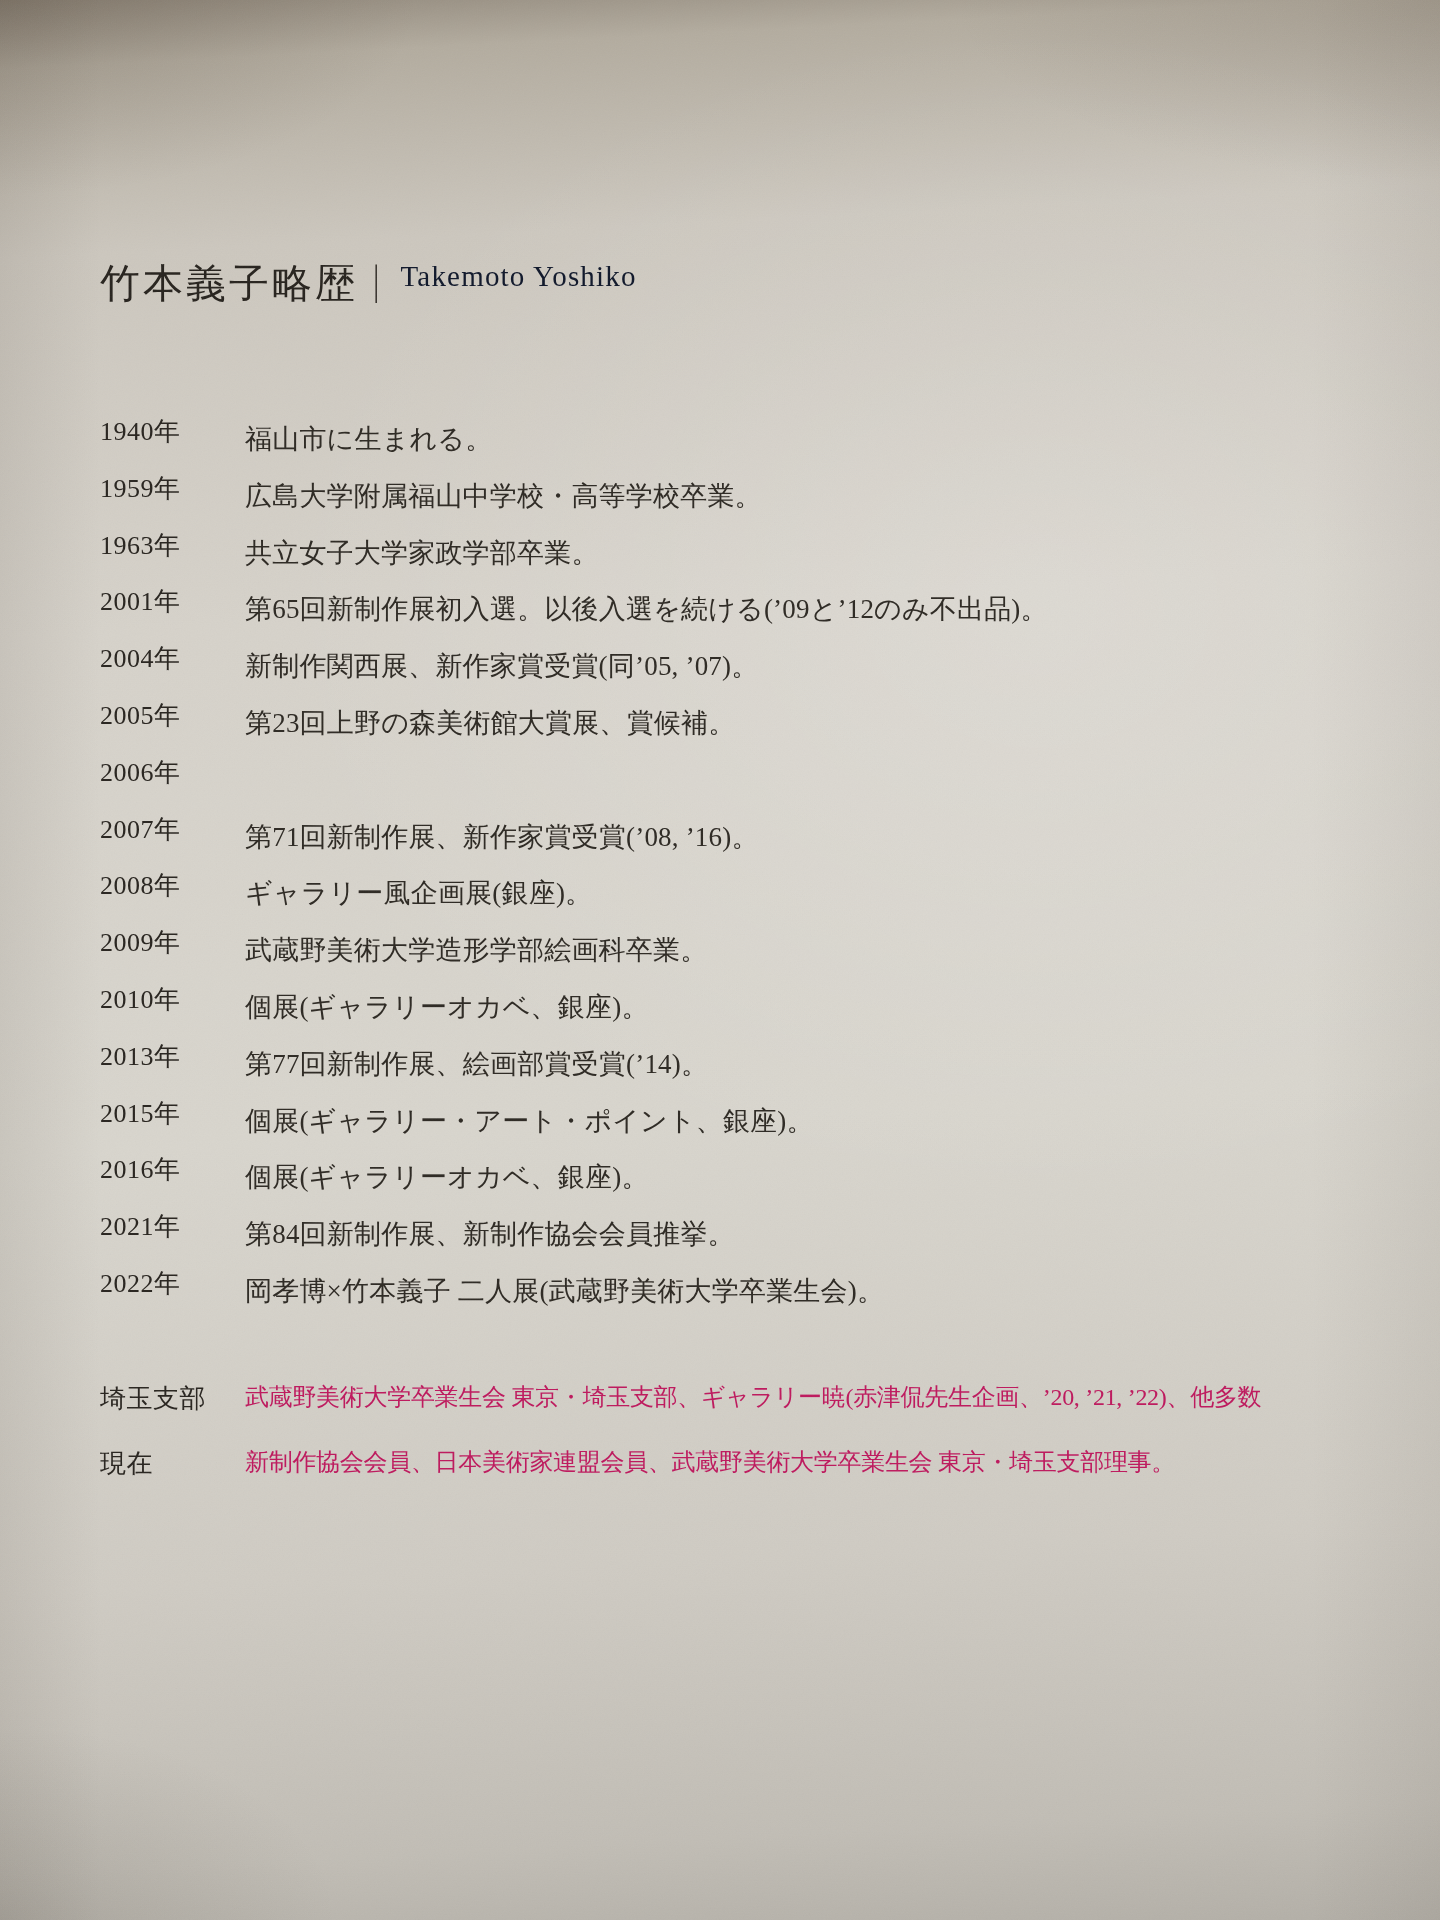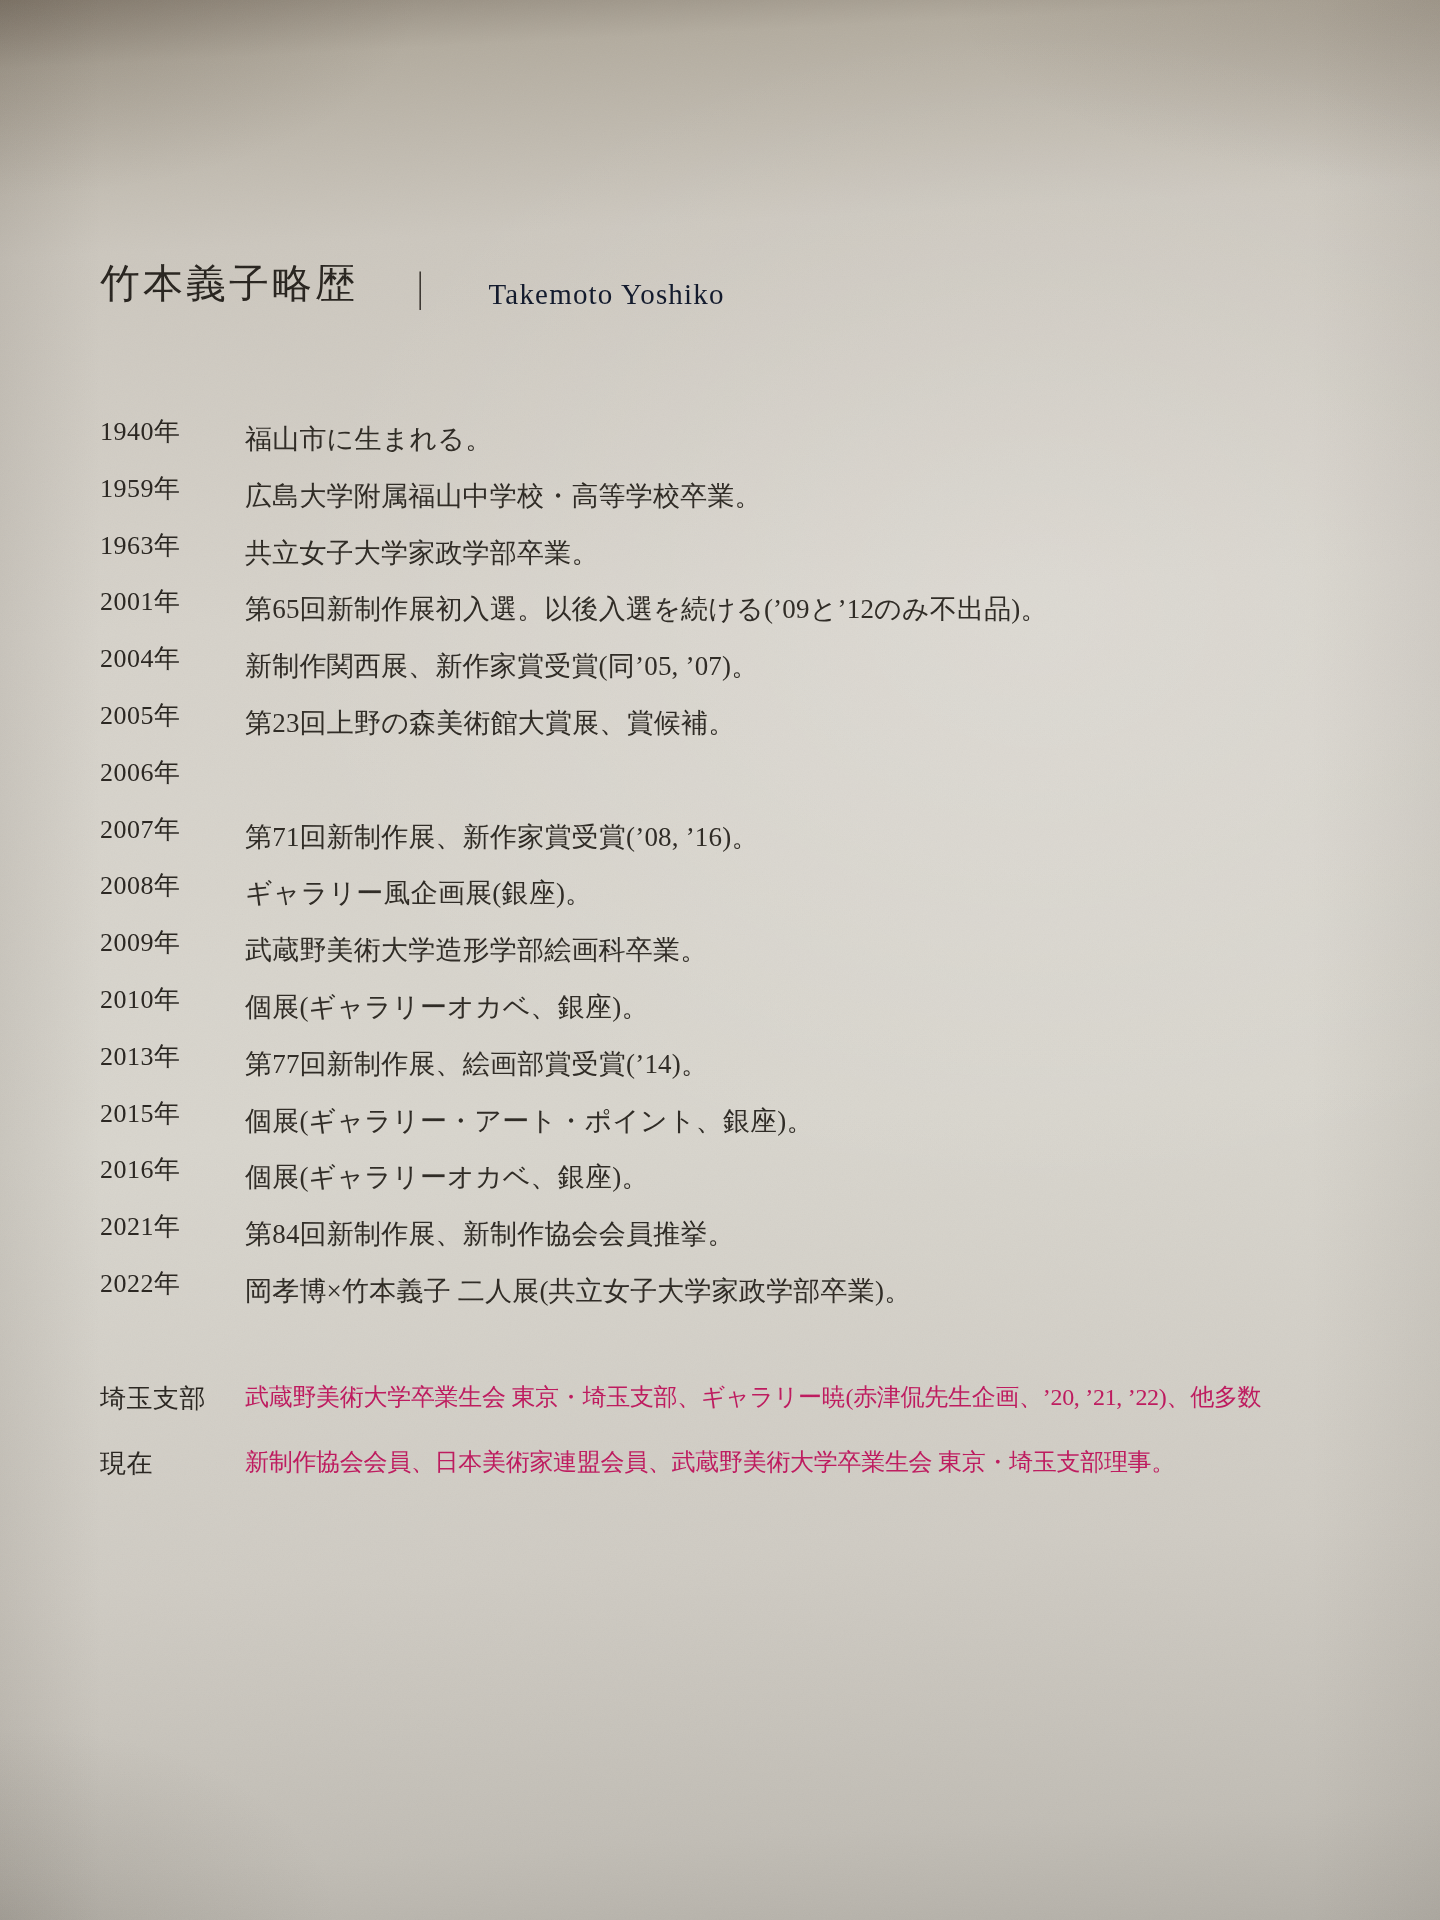--- a/index.html
+++ b/index.html
@@ -20,22 +20,21 @@
       linear-gradient(177deg, #8f8679 0%, #b3ac9f 3.5%, #ccc7be 13%, #d6d2ca 32%, #d8d5cd 58%, #cfcbc3 80%, #c1bdb5 94%, #b3afa7 100%);
   }
   .page { position: absolute; inset: 0; }
 
   
   .title-row {
     position: absolute;
     left: 100px;
     top: 256px;
     display: flex;
-    align-items: flex-end;
-    gap: 44px;
+    align-items: flex-start;
   }
   .title-ja {
     font-size: 40px;
     font-weight: 500;
     letter-spacing: 3px;
     margin: 0;
     color: #27231e;
   }
   .title-sep {
     font-size: 42px;
@@ -191,21 +190,21 @@
     <span class="t-text">個展(ギャラリーオカベ、銀座)。</span>
   </div>
 
   <div class="t-row">
     <span class="t-year">2021年</span>
     <span class="t-text">第84回新制作展、新制作協会会員推挙。</span>
   </div>
 
   <div class="t-row">
     <span class="t-year">2022年</span>
-    <span class="t-text">岡孝博×竹本義子 二人展(共立女子大学家政学部卒業)。</span>
+    <span class="t-text">岡孝博×竹本義子 二人展(武蔵野美術大学卒業生会)。</span>
   </div>
 </section>
 
   <section class="footer-block" id="footer-block">
   <div class="f-row">
     <span class="f-label">埼玉支部</span>
     <span class="f-text">武蔵野美術大学卒業生会 東京・埼玉支部、ギャラリー暁(赤津侃先生企画、’20, ’21, ’22)、他多数</span>
   </div>
 
   <div class="f-row">

